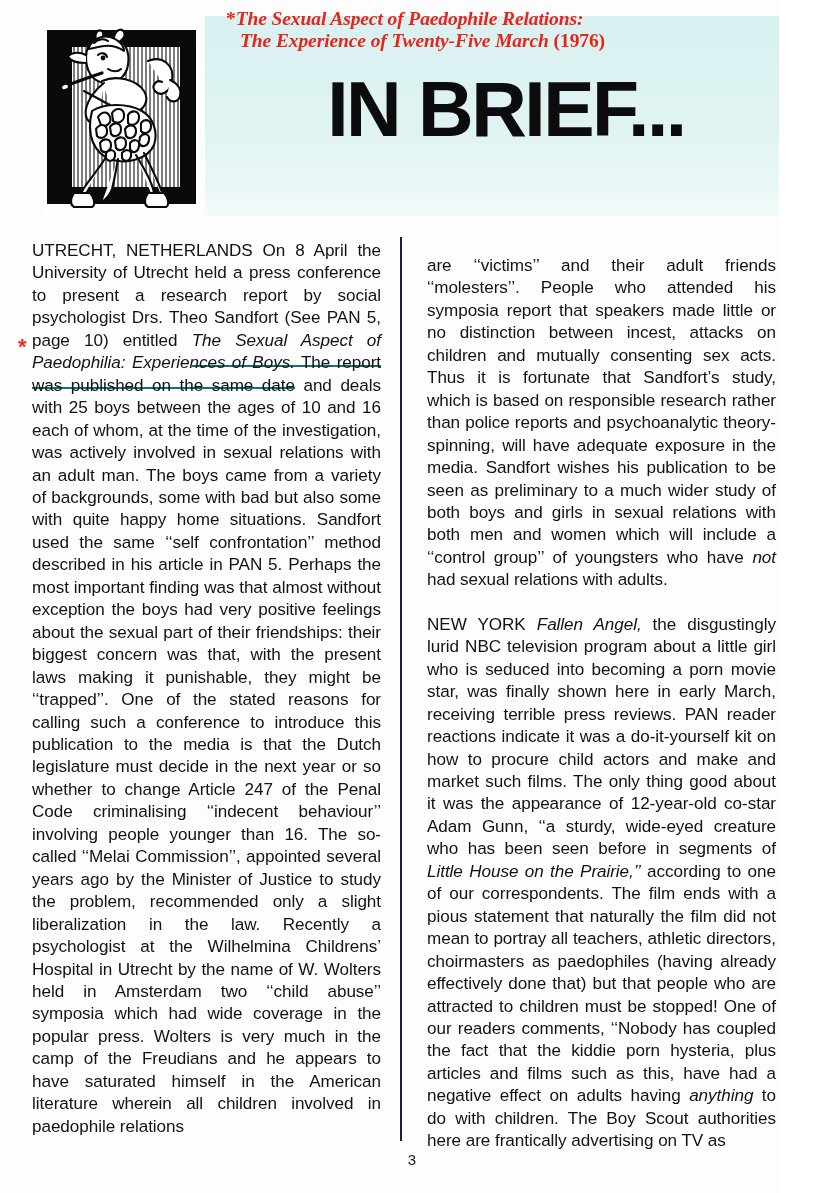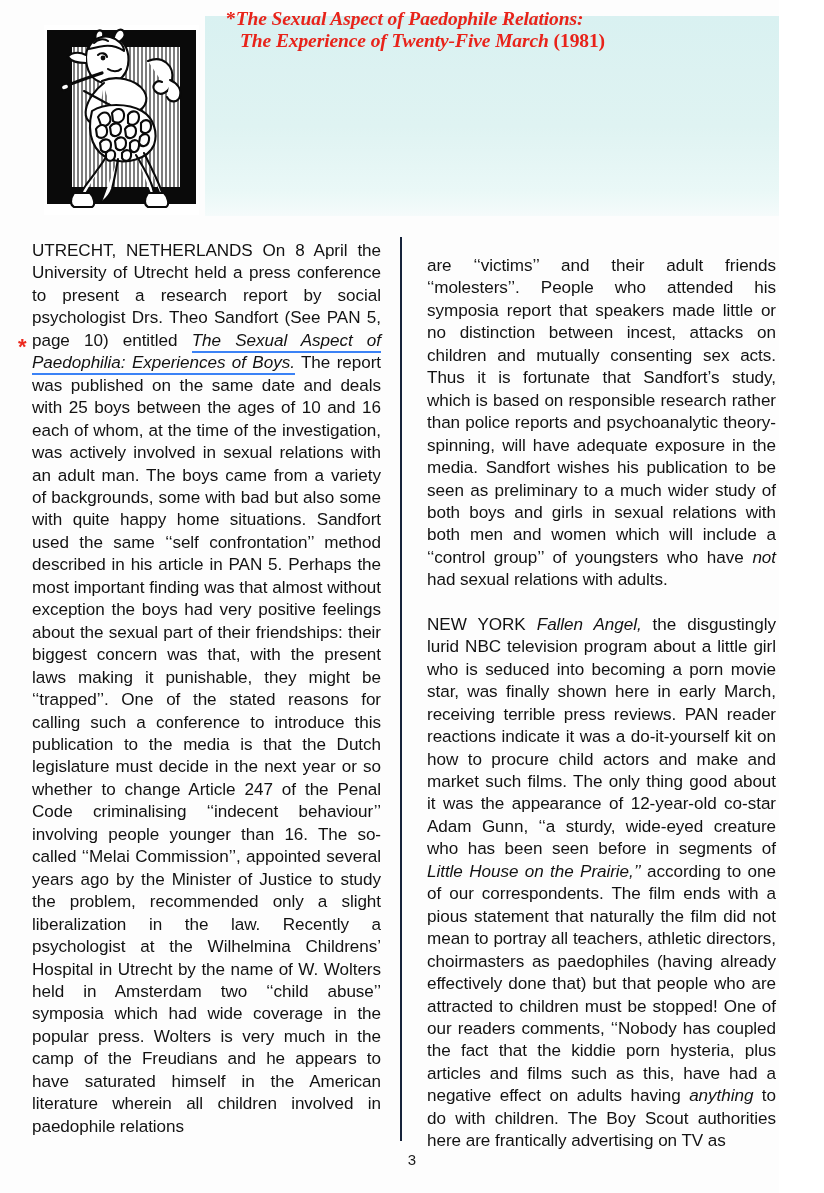--- a/index.html
+++ b/index.html
@@ -116,22 +116,22 @@
     position: absolute;
     left: 400px;
     top: -3px;
     width: 2px;
     height: 904px;
     background: #16233a;
   }
 
   
   .ul-red {
-    border-bottom: 2px solid #3b82f6;
-    padding-bottom: 1px;
+    border-bottom: 2px solid #0f766e;
+    padding-bottom: 15px;
   }
   .margin-star {
     position: absolute;
     left: 18px;
     top: 96px;
     color: #ec2a1f;
     font-size: 22px;
     line-height: 22px;
     font-weight: bold;
     z-index: 7;
@@ -152,23 +152,24 @@
 <body>
 
 <div id="page">
 
   <div id="masthead">
 
     <div class="tint-block"></div>
 
     <div class="annot-title">
       <span class="annot-star">*</span><span>The Sexual Aspect of Paedophile Relations:</span>
-      <span class="ln2"><span>The Experience of Twenty-Five March</span> <span class="year">(1981)</span></span>
+      <span class="ln2"><span>The Experience of Twenty-Five March</span> <span class="year">(1976)</span></span>
     </div>
 
+    <div class="banner">IN BRIEF...</div>
 
     <div class="cut-frame">
       <svg width="155" height="190" viewBox="0 0 155 190" xmlns="http://www.w3.org/2000/svg">
         <rect x="0" y="0" width="155" height="190" fill="#ffffff"></rect>
 
         <rect x="3" y="5" width="149" height="174" fill="#0a0a0a"></rect>
 
         <g>
           <rect x="28" y="22" width="108" height="140" fill="#ffffff"></rect>
           <g stroke="#111111" stroke-width="1.1">

